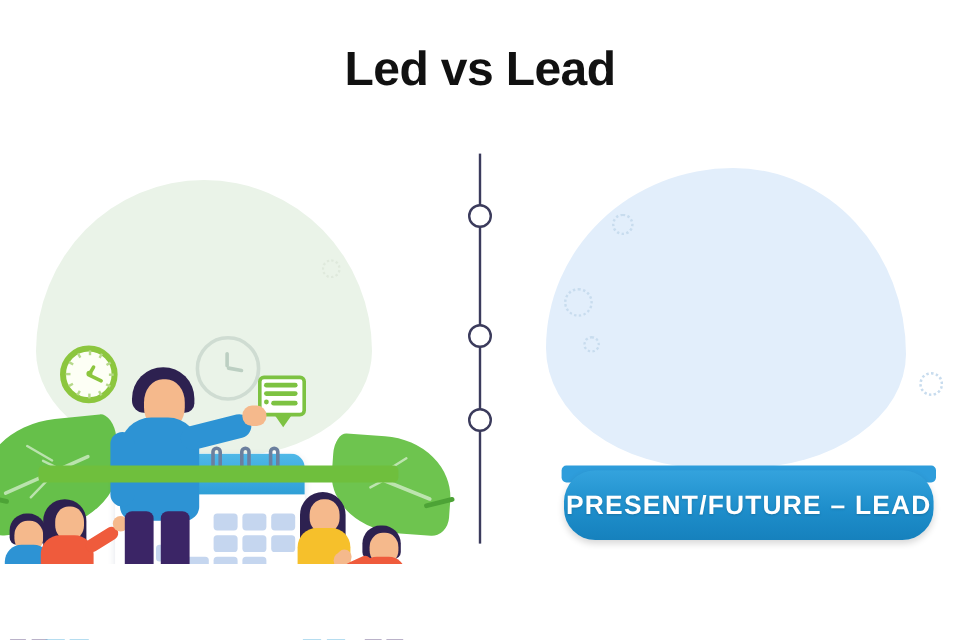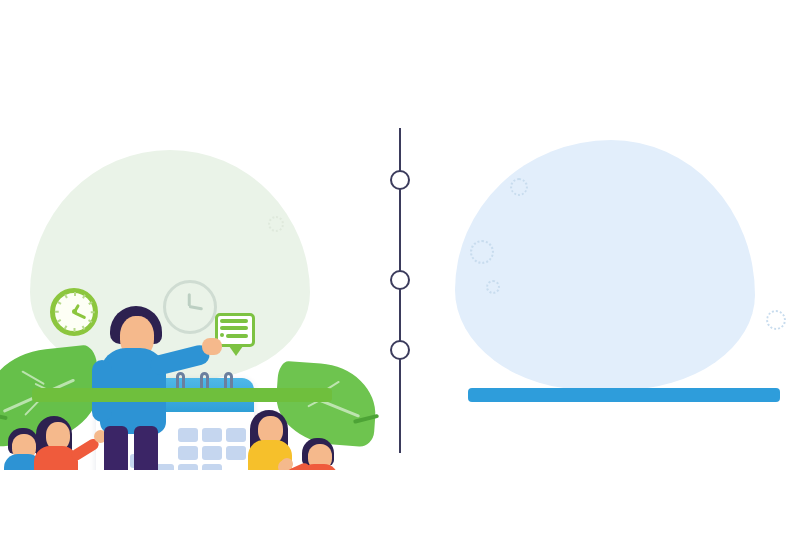--- a/index.html
+++ b/index.html
@@ -152,20 +152,21 @@
   .dots.green { border-color:#dfe9dc; }
 
   
   #bottom-cover { position:absolute; left:0; top:470px; width:800px; height:63px; background:#fff; }
 </style>
 </head>
 <body>
 
 <div id="stage">
 
+  <div id="title">Led vs Lead</div>
 
   <div class="panel" id="panel-left">
 
     <div class="blob" id="blob-left"></div>
 
     <div class="dots green" style="left:268px; top:96px; width:16px; height:16px;"></div>
 
     <div class="clock" id="clock-green">
       <div class="rim"></div>
       <div class="tick" style="transform:rotate(0deg);"></div>
@@ -337,15 +338,16 @@
       
       
       
       
       
       
     </div>
   </div>
 
   <div class="ground" id="ground-right"></div>
+  <div class="banner" id="banner-right">PRESENT/FUTURE – LEAD</div>
 
   <div id="bottom-cover"></div>
 </div>
 
 </body></html>

